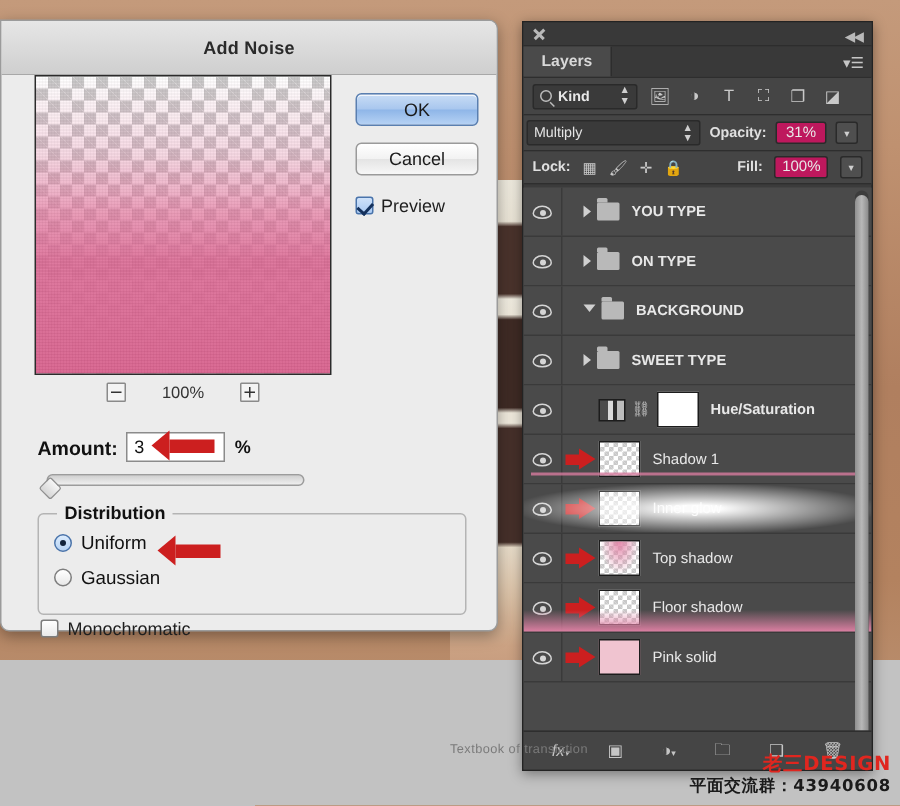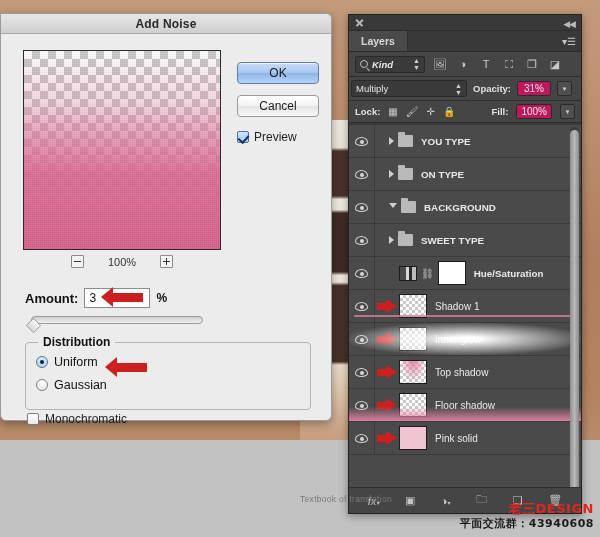--- a/index.html
+++ b/index.html
@@ -41,21 +41,21 @@
 
   
   #add-noise-dialog {
     position: absolute; left: 0; top: 13px; width: 332px; height: 408px;
     background: #ececec;
     border: 1px solid #9b9b9b;
     border-radius: 0 6px 6px 6px;
     box-shadow: 0 3px 10px rgba(0,0,0,.35);
   }
   #dialog-titlebar {
-    height: 20px;
+    height: 36px;
     background: linear-gradient(180deg,#e6e6e6,#cfcfcf);
     border-bottom: 1px solid #a8a8a8;
     border-radius: 0 5px 0 0;
     display: flex; align-items: center; justify-content: center;
   }
   #dialog-title {
     font-size: 12px; font-weight: bold; color: #2a2a2a;
     letter-spacing: .2px;
   }
   .preview-box {
@@ -200,21 +200,21 @@
   #filter-row {
     height:26px; background:#454545; display:flex; align-items:center; gap:7px;
     padding:0 6px; border-top:1px solid #2e2e2e; border-bottom:1px solid #2e2e2e;
   }
   #kind-select {
     width:70px; height:17px; background:#3a3a3a; border:1px solid #2a2a2a; border-radius:2px;
     display:flex; align-items:center; gap:4px; padding:0 4px; position:relative;
   }
   #search-icon { width:8px; height:8px; border:1.4px solid #bdbdbd; border-radius:50%; position:relative; flex:none;}
   #search-icon::after{ content:""; position:absolute; right:-3px; bottom:-3px; width:4px; height:1.4px; background:#bdbdbd; transform:rotate(45deg);}
-  #kind-label { font-size:9.5px; color:#e8e8e8; font-weight:bold;font-style:italic; }
+  #kind-label { font-size:9.5px; color:#e8e8e8; font-weight:bold; }
   .stepper { margin-left:auto; color:#cfcfcf; font-size:7px; line-height:7px; text-align:center; }
   .filter-ico { color:#c9c9c9; font-size:11px; width:16px; text-align:center; }
 
   #blend-row {
     height:24px; background:#454545; display:flex; align-items:center; padding:0 2px; gap:6px;
     border-bottom:1px solid #2e2e2e;
   }
   #blend-select {
     width:116px; height:17px; background:#3a3a3a; border:1px solid #2a2a2a; border-radius:2px;
     color:#e4e4e4; font-size:9.5px; display:flex; align-items:center; padding:0 4px; position:relative;

